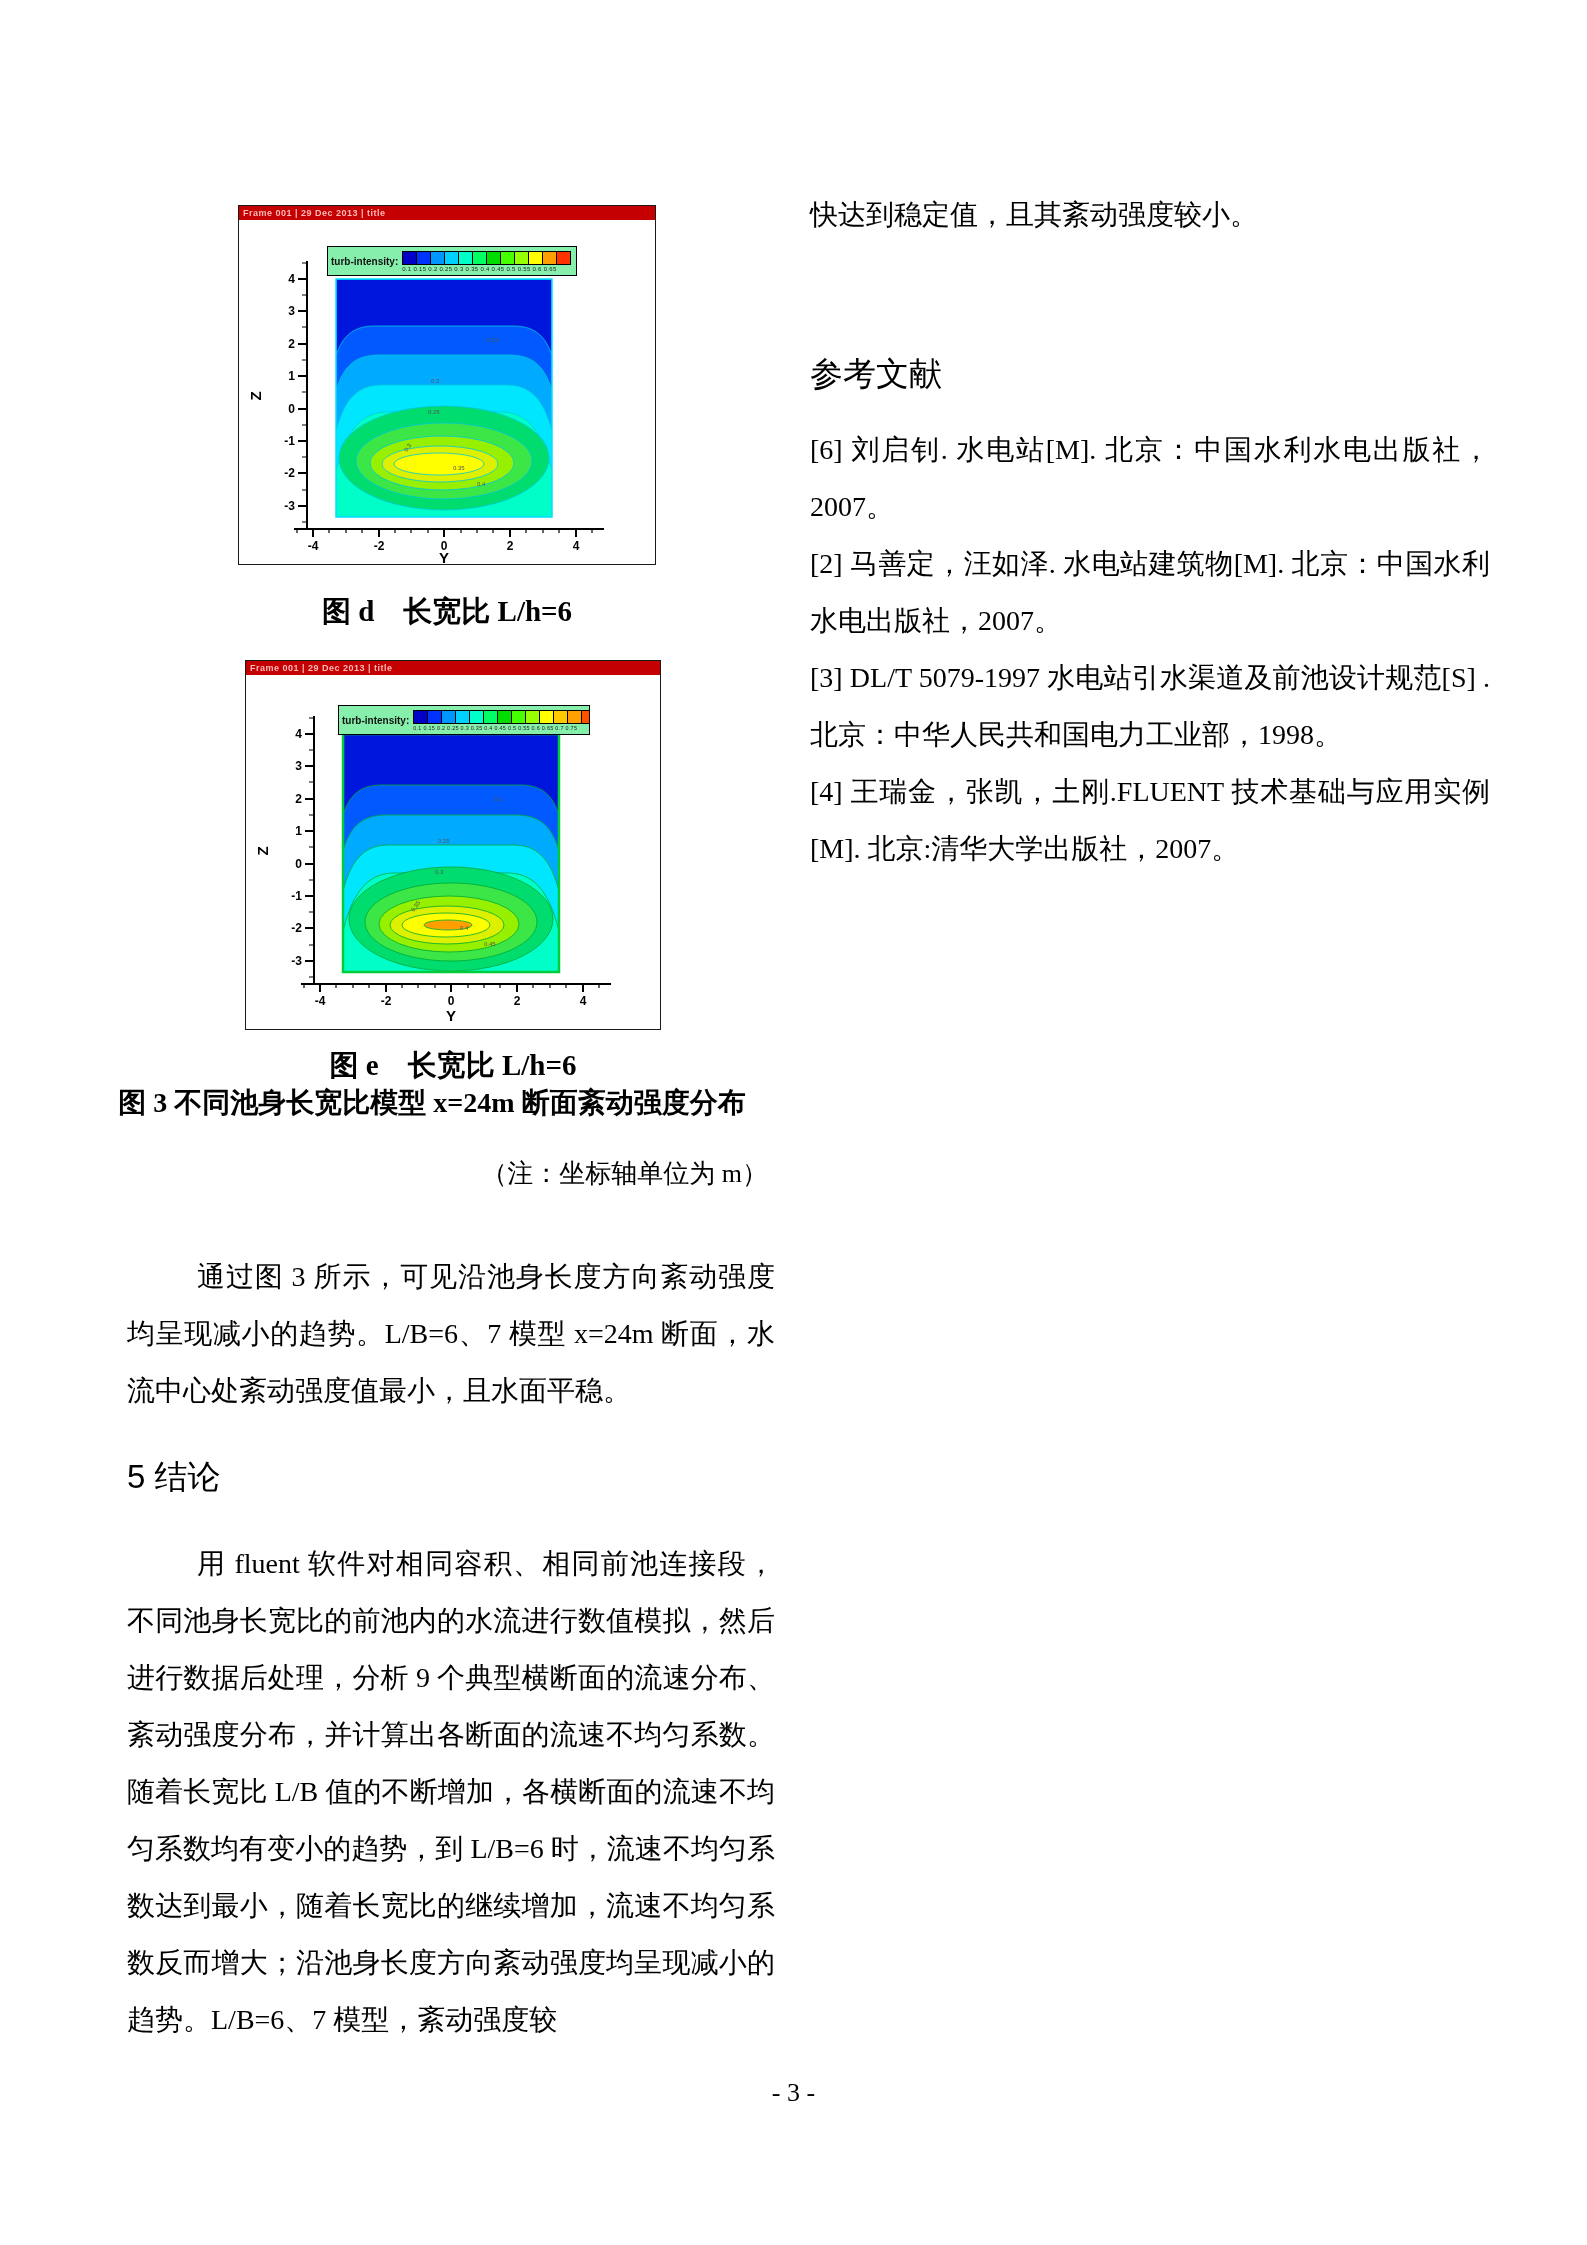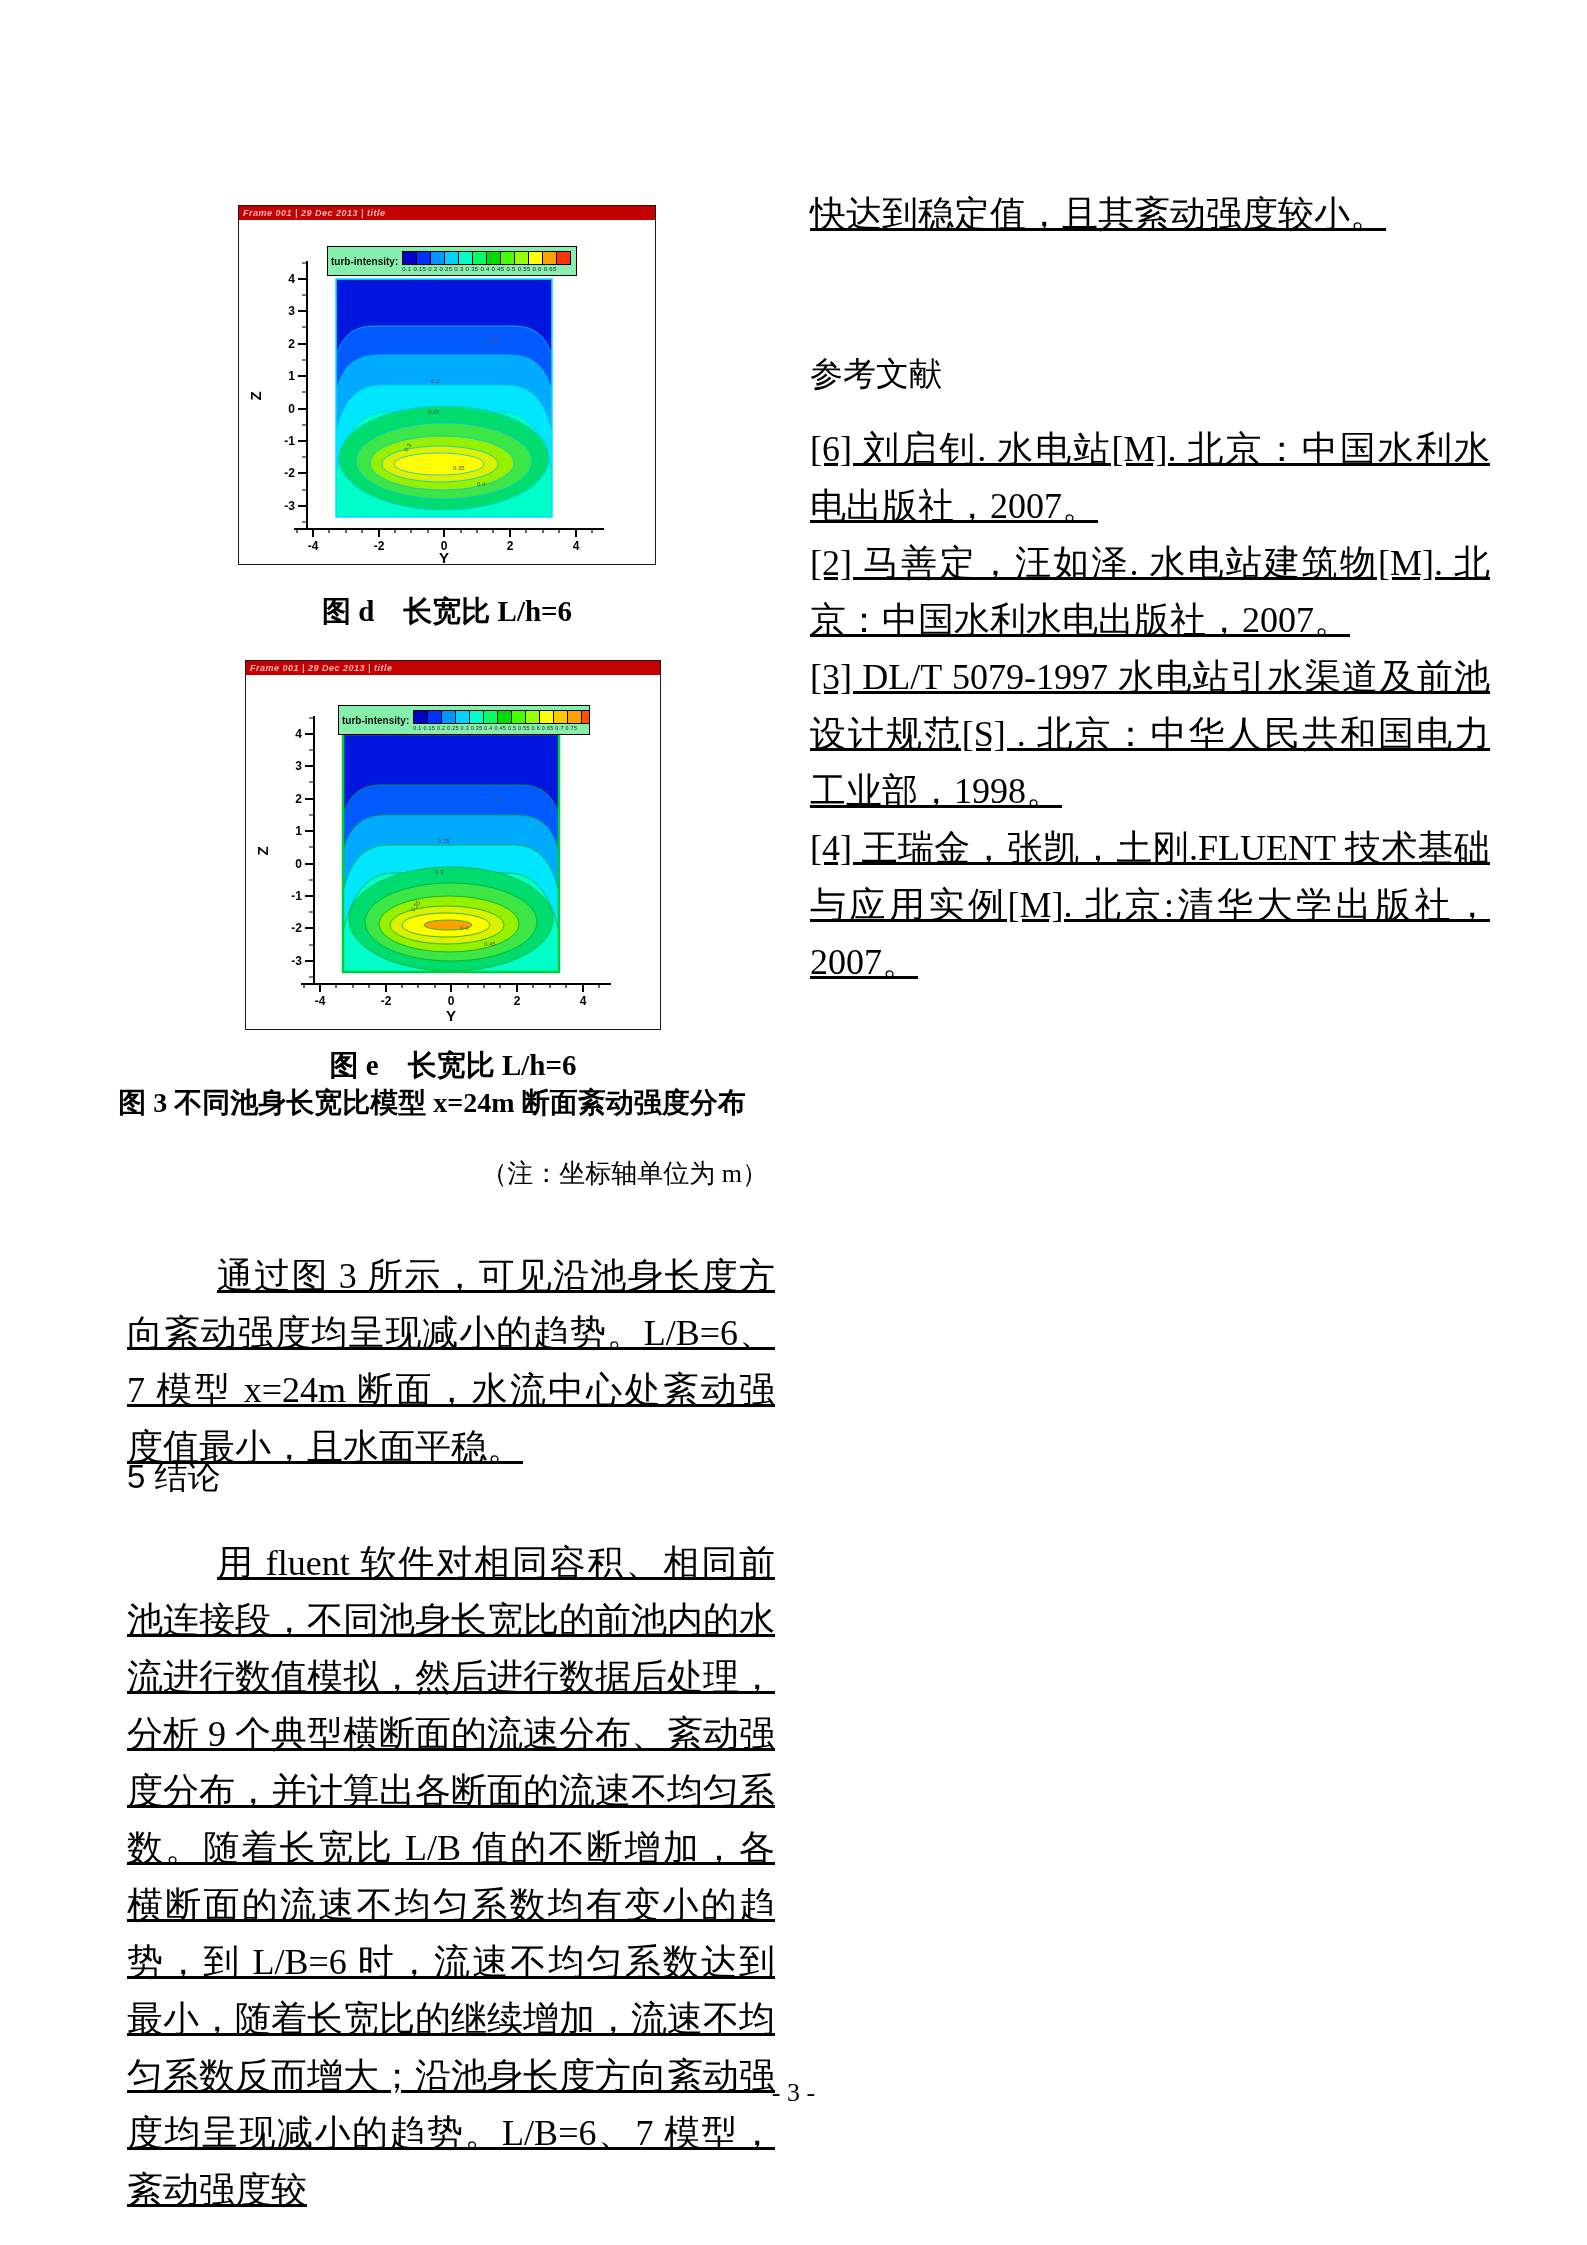--- a/index.html
+++ b/index.html
@@ -1,37 +1,37 @@
 <!DOCTYPE html>
 <html><head>
 <meta charset="utf-8">
 <style>
   html,body{margin:0;padding:0;background:#ffffff;}
   .page{position:relative;width:1587px;height:2245px;background:#fff;overflow:hidden;
         font-family:"Liberation Serif",serif;color:#000;}
   
   .figure{position:absolute;border:1px solid #1a1a1a;background:#fff;box-sizing:border-box;}
   .frame-header{position:absolute;left:0;top:0;right:0;height:14px;background:#c40000;
-        display:flex;align-items:center;padding-left:4px;box-sizing:border-box;font-style:italic;}
+        display:flex;align-items:center;padding-left:4px;box-sizing:border-box;}
   .frame-header span{font-family:"Liberation Sans",sans-serif;font-size:9px;font-weight:bold;
         color:#ffb9b9;letter-spacing:.5px;white-space:nowrap;}
   .figure svg{position:absolute;left:0;top:14px;}
   .legend{position:absolute;height:30px;border:1px solid #000;background:#86efac;
         display:flex;align-items:center;box-sizing:border-box;padding:0 3px;overflow:hidden;}
   .legend-label{font-family:"Liberation Sans",sans-serif;font-size:10px;font-weight:bold;
         color:#111;white-space:nowrap;margin-right:4px;}
   .legend-right{display:flex;flex-direction:column;}
   .colorbar{display:flex;height:12px;border:1px solid #000;}
   .colorbar span{flex:1 0 auto;width:13px;}
   .colorbar span + span{border-left:1px solid #000;}
   .legend-values{font-family:"Liberation Sans",sans-serif;font-size:6px;color:#222;
         white-space:nowrap;margin-top:1px;letter-spacing:.3px;}
   .fig-caption{position:absolute;text-align:center;font-weight:bold;font-size:29px;}
   
-  .body-text{position:absolute;font-size:36px;line-height:57px;text-align:justify;text-decoration:underline;}
+  .body-text{position:absolute;font-size:28px;line-height:57px;text-align:justify;}
   .body-text p{margin:0;}
   .indent p{text-indent:2.5em;}
   .heading{position:absolute;font-family:"Liberation Sans",sans-serif;
         font-weight:normal;font-size:33px;}
   .caption3{position:absolute;text-align:center;font-weight:bold;font-size:28px;}
   .note3{position:absolute;text-align:right;font-size:26px;}
   .page-number{position:absolute;left:0;width:100%;text-align:center;font-size:26px;}
   
   text{font-family:"Liberation Sans",sans-serif;fill:#000;}
   .tick-label{font-size:12px;font-weight:bold;}

